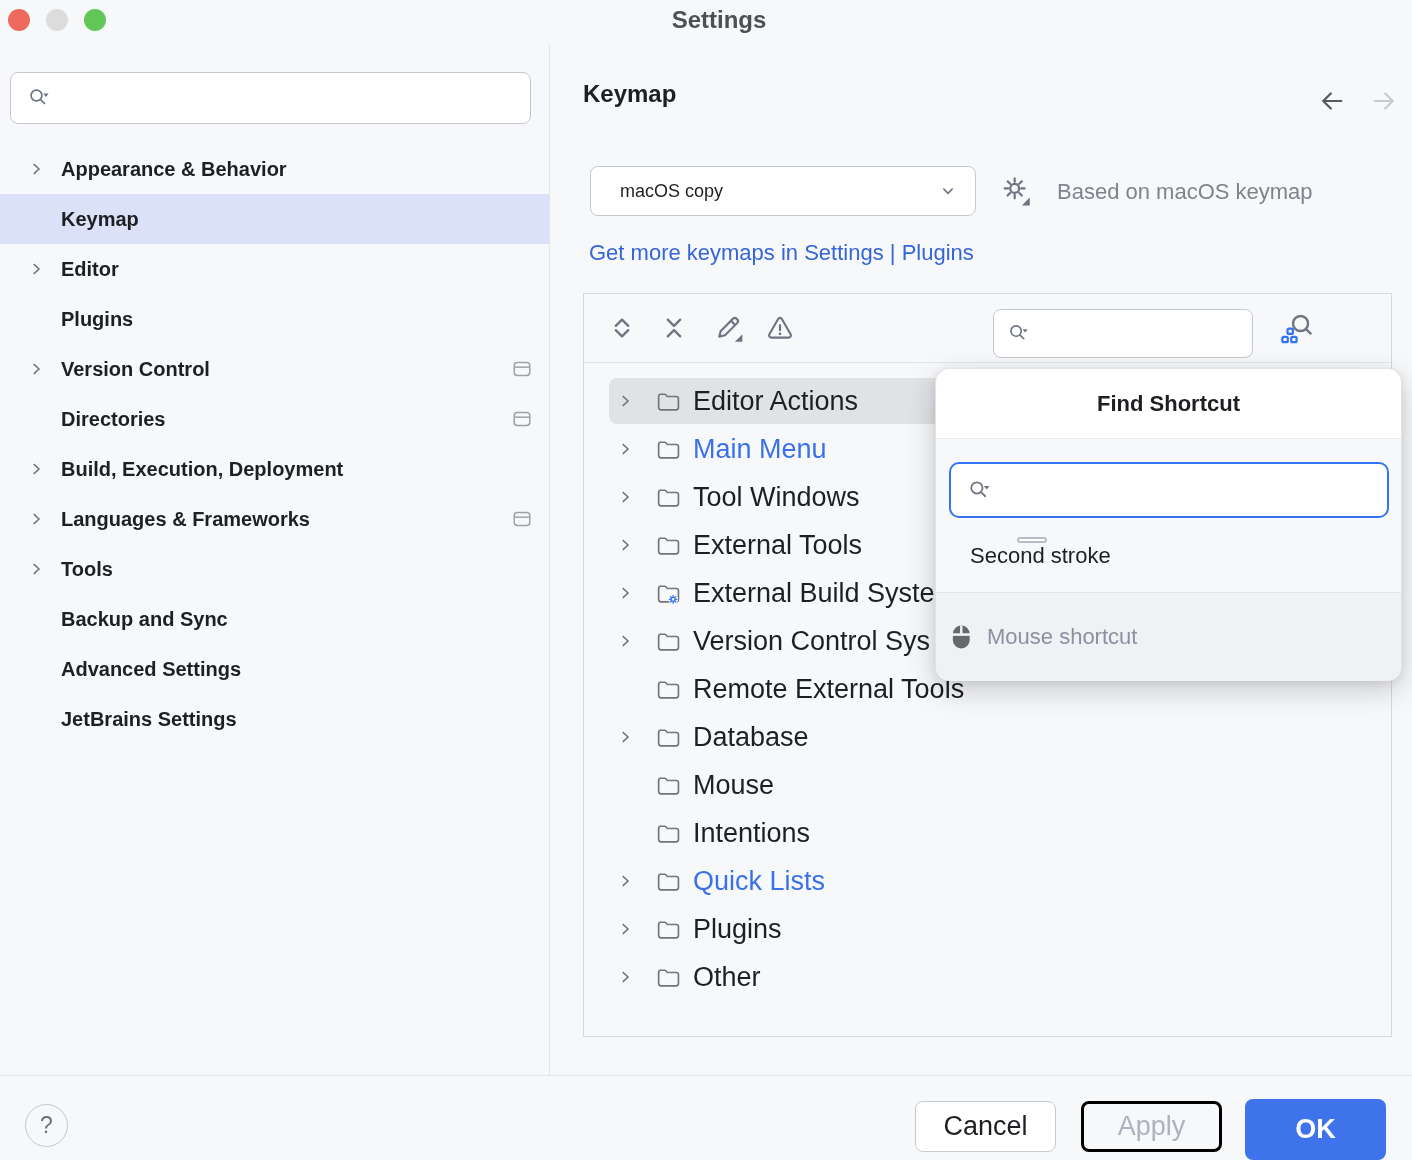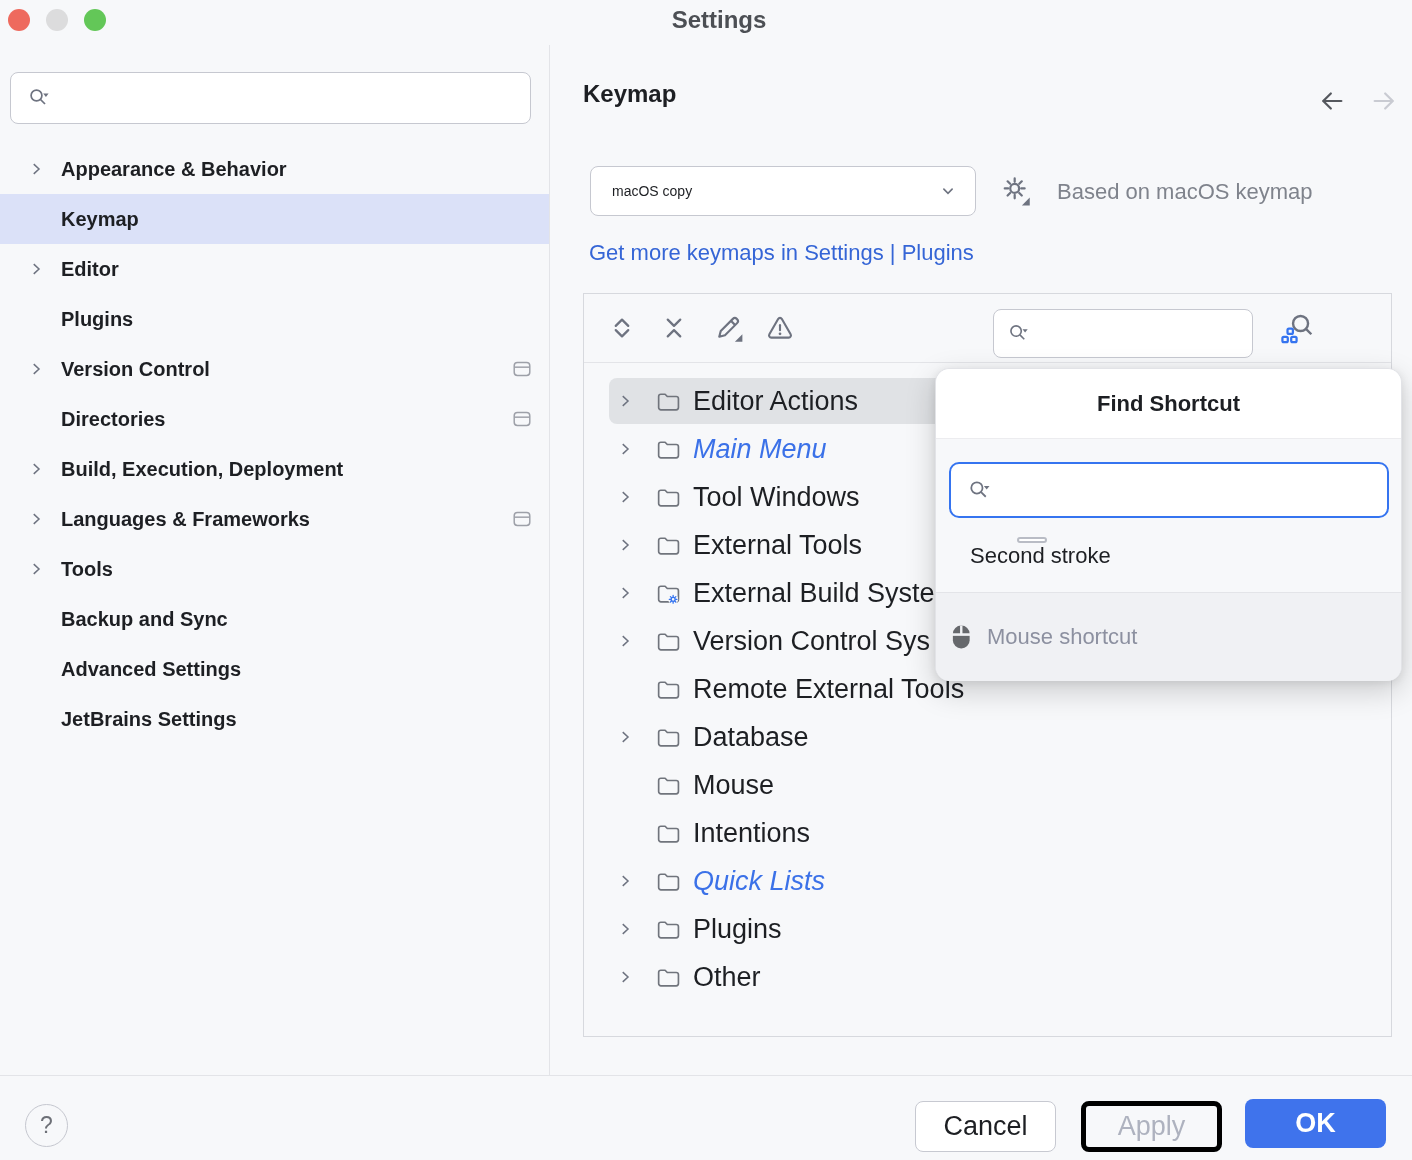--- a/index.html
+++ b/index.html
@@ -35,21 +35,21 @@
   .sb-label { margin-left:61px; font-size:20px; font-weight:600; color:#1d1f23; }
   .sb-proj { position:absolute; right:16px; top:14px; width:22px; height:22px; }
 
   
   .page-title { position:absolute; left:583px; top:80px; font-size:24px; font-weight:700; }
   .nav-back { position:absolute; left:1318px; top:87px; width:28px; height:28px; }
   .nav-fwd  { position:absolute; left:1370px; top:87px; width:28px; height:28px; }
   .combo { position:absolute; left:590px; top:166px; width:386px; height:50px;
            background:#fff; border:1px solid #c6c8d0; border-radius:8px;
            display:flex; align-items:center; padding:0 16px 0 21px; cursor:default; }
-  .combo-label { flex:1; font-size:14px; }
+  .combo-label { flex:1; font-size:18px;margin-left:8px; }
   .gear-btn { position:absolute; left:999px; top:174px; width:34px; height:34px; }
   .based-on { position:absolute; left:1057px; top:179px; font-size:22px; color:#7f838c; }
   .links { position:absolute; left:589px; top:240px; font-size:22px; color:#3565d6; }
   .links span { cursor:pointer; }
 
   
   .pane { position:absolute; left:583px; top:293px; width:809px; height:744px;
           border:1px solid #d7d9de; background:#f7f8fa; }
   .pane-toolbar { position:absolute; left:0; top:0; width:100%; height:69px;
                   border-bottom:1px solid #e3e4e8; }
@@ -60,21 +60,21 @@
                display:flex; align-items:center; padding-left:13px; }
   .tb-find { position:absolute; left:697px; top:17px; width:34px; height:34px; }
   .tree { position:absolute; left:0; top:83px; width:100%; }
   .tree-row { position:relative; height:48px; display:flex; align-items:center; cursor:default; }
   .tree-sel { position:absolute; left:25px; top:1px; width:776px; height:46px;
               background:#e0e2e5; border-radius:8px; display:none; }
   .tree-row.selected .tree-sel { display:block; }
   .tr-chevron { position:absolute; left:32px; top:15px; width:18px; height:18px; }
   .tr-folder { position:absolute; left:71px; top:12px; width:25px; height:25px; }
   .tr-label { margin-left:109px; font-size:27px; position:relative; white-space:nowrap; }
-  .tree-row.modified .tr-label { color:#3b71e8;font-style:italic; }
+  .tree-row.modified .tr-label { color:#3b71e8; }
 
   
   .popup { position:absolute; left:935px; top:368px; width:467px; height:313px;
            background:#f7f8fa; border:1px solid #e2e3e7; border-radius:14px;
            box-shadow:0 10px 30px rgba(0,0,0,.18), 0 2px 8px rgba(0,0,0,.08); z-index:10; }
   .pp-header { position:absolute; left:0; top:0; width:100%; height:70px;
                background:#fff; border-bottom:1px solid #ececef; border-radius:14px 14px 0 0;
                display:flex; align-items:center; justify-content:center;
                font-size:22px; font-weight:700; }
   .pp-search { position:absolute; left:13px; top:93px; width:440px; height:56px;
@@ -89,22 +89,22 @@
   .pp-mouse-label { margin-left:14px; font-size:22px; color:#8c90a0; }
 
   
   .h-divider { position:absolute; left:0; top:1075px; width:1412px; height:1px; background:#e3e4e8; }
   .help-btn { position:absolute; left:25px; top:1104px; width:43px; height:43px; border-radius:50%;
               border:1.5px solid #c5c7cf; color:#6d7077; font-size:23px;
               display:flex; align-items:center; justify-content:center; background:transparent; }
   .btn { position:absolute; top:1101px; height:51px; border-radius:8px; font-size:27px;
          font-family:inherit; display:flex; align-items:center; justify-content:center; cursor:default; }
   .btn-cancel { left:915px; width:141px; background:#fff; border:1px solid #c7c9d1; color:#1d1f23; }
-  .btn-apply  { left:1081px; width:141px; background:transparent; border:5px solid #000000; color:#aeb2bf; }
-  .btn-ok     { left:1245px; top:1099px; width:141px; height:49px; background:#3f73ec; border:none;
+  .btn-apply  { left:1081px; width:141px; background:transparent; border:3px solid #000000; color:#aeb2bf; }
+  .btn-ok     { left:1245px; top:1099px; width:141px; height:61px; background:#3f73ec; border:none;
                 color:#fff; font-weight:600; }
   svg { display:block; }
 </style>
 </head>
 <body>
 
 <div class="traffic t-red"></div>
 <div class="traffic t-mid"></div>
 <div class="traffic t-green"></div>
 <div class="win-title">Settings</div>

